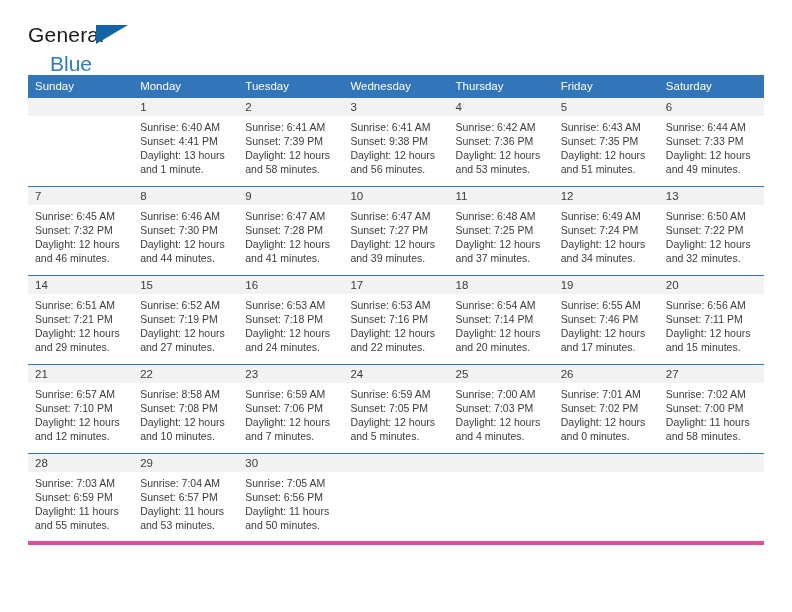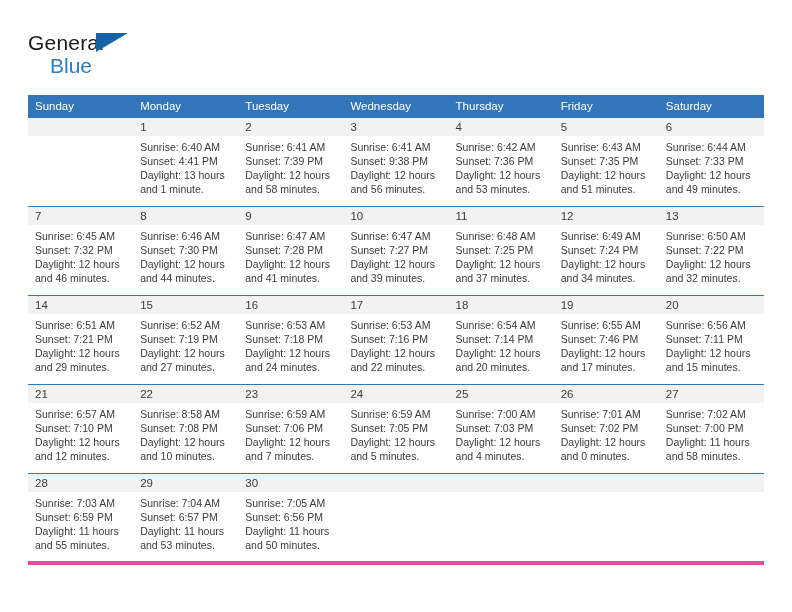--- a/index.html
+++ b/index.html
@@ -11,21 +11,21 @@
     height: 612px;
     background: #ffffff;
     font-family: "Liberation Sans", sans-serif;
     -webkit-font-smoothing: antialiased;
   }
   .page {
     position: relative;
     width: 768px;
     height: 612px;
     box-sizing: border-box;
-    padding: 8px 28px;
+    padding: 0 28px;
   }
 
   
   .top-bar {
     display: flex;
     align-items: flex-start;
     justify-content: space-between;
     height: 75px;
     padding-top: 24px;
     box-sizing: border-box;
@@ -39,21 +39,21 @@
   .logo-general {
     font-size: 21px;
     color: #1a1a1a;
     letter-spacing: 0.2px;
     display: block;
   }
   .logo-blue {
     font-size: 21px;
     color: #2b7cc4;
     display: block;
-    margin-top: 2px;
+    margin-top: 8px;
     margin-left: 22px;
   }
   .logo-flag {
     position: absolute;
     left: 68px;
     top: 1px;
     width: 0;
     height: 0;
     border-left: 32px solid #1464a5;
     border-bottom: 19px solid transparent;
@@ -73,21 +73,20 @@
     font-size: 14.5px;
     color: #1a1a1a;
     margin-top: 6px;
   }
 
   
   .calendar {
     width: 736px;
     border-collapse: collapse;
     table-layout: fixed;
-    margin-top: 12px;
   }
   .calendar th {
     background: #3275b9;
     color: #ffffff;
     font-size: 11.5px;
     font-weight: normal;
     text-align: left;
     padding: 5px 0 5px 7px;
     height: 21px;
     box-sizing: border-box;

